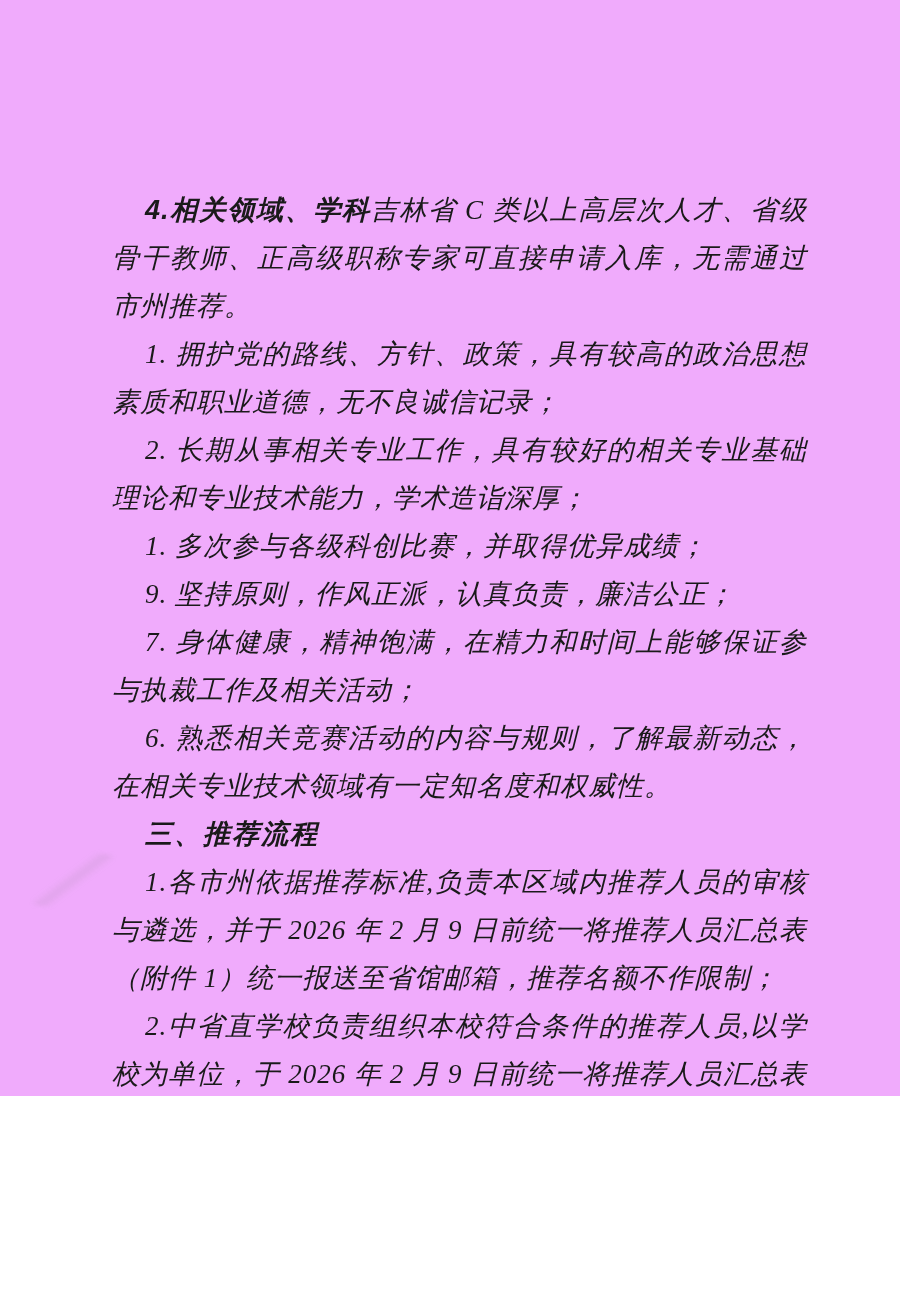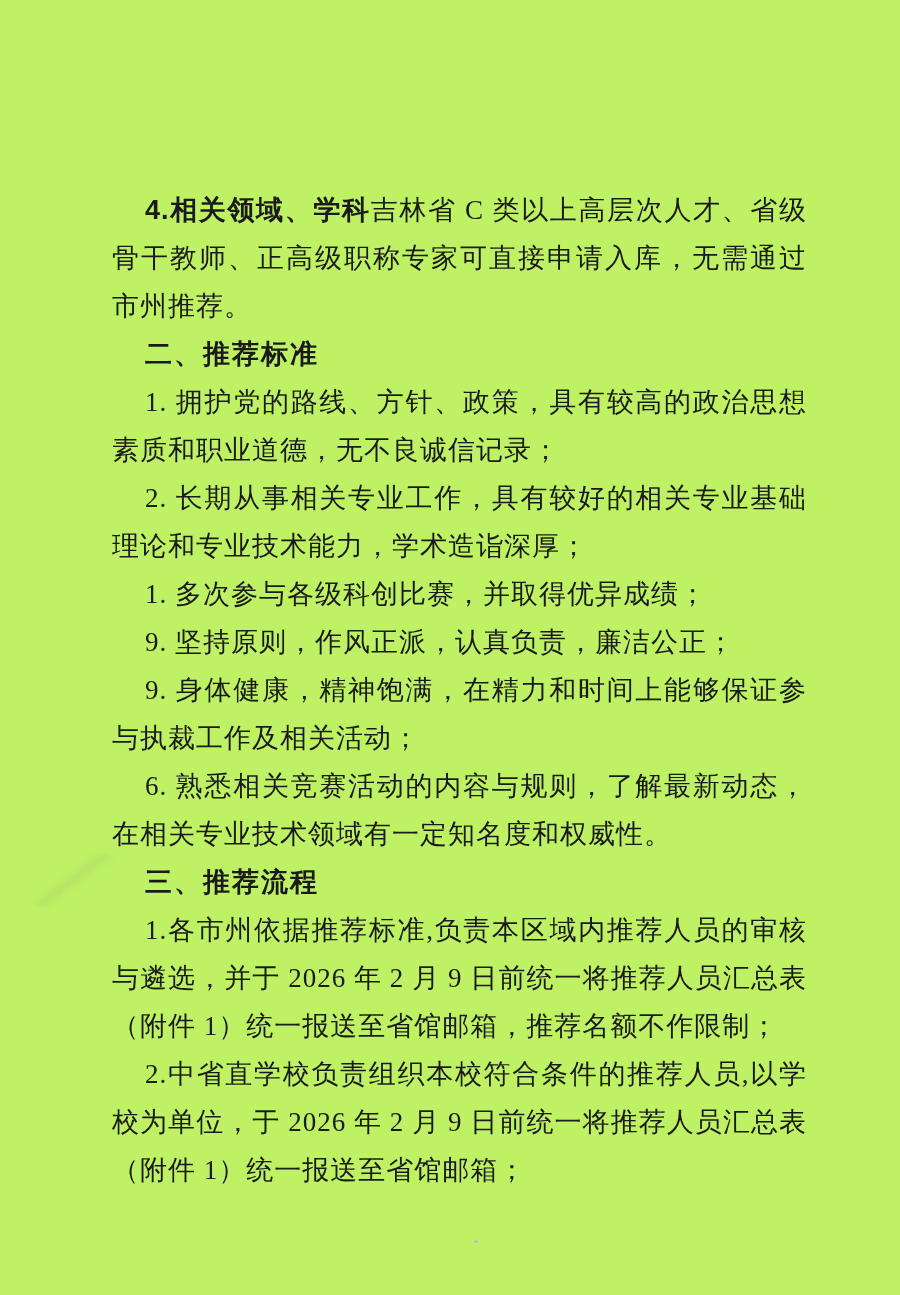--- a/index.html
+++ b/index.html
@@ -3,25 +3,26 @@
 <meta charset="utf-8">
 <style>
   html, body {
     margin: 0;
     padding: 0;
     background: #ffffff;
   }
   .page {
     position: relative;
     width: 900px;
-    height: 1295px;
-    background: #bef264;
+    height: 1096px;
+    background: #f0abfc;
     overflow: hidden;
     font-family: "Liberation Serif", serif;
     color: #1a1a1a;
+    font-style: italic;
   }
   .doc {
     position: absolute;
     left: 112px;
     top: 186px;
     width: 695px;
   }
   .doc p {
     margin: 0;
     font-size: 27px;
@@ -63,31 +64,30 @@
   }
 </style>
 </head>
 <body>
 
 <div class="page">
   <div class="doc">
 
     <p><span class="bold-prefix">4.相关领域、学科</span><span>吉林省 C 类以上高层次人才、省级骨干教师、正高级职称专家可直接申请入库，无需通过市州推荐。</span></p>
 
-    <p class="heading">二、推荐标准</p>
 
     <p>1. 拥护党的路线、方针、政策，具有较高的政治思想素质和职业道德，无不良诚信记录；</p>
 
     <p>2. 长期从事相关专业工作，具有较好的相关专业基础理论和专业技术能力，学术造诣深厚；</p>
 
     <p>1. 多次参与各级科创比赛，并取得优异成绩；</p>
 
     <p>9. 坚持原则，作风正派，认真负责，廉洁公正；</p>
 
-    <p>9. 身体健康，精神饱满，在精力和时间上能够保证参与执裁工作及相关活动；</p>
+    <p>7. 身体健康，精神饱满，在精力和时间上能够保证参与执裁工作及相关活动；</p>
 
     <p>6. 熟悉相关竞赛活动的内容与规则，了解最新动态，在相关专业技术领域有一定知名度和权威性。</p>
 
     <p class="heading">三、推荐流程</p>
 
     <p>1.各市州依据推荐标准,负责本区域内推荐人员的审核与遴选，并于 2026 年 2 月 9 日前统一将推荐人员汇总表（附件 1）统一报送至省馆邮箱，推荐名额不作限制；</p>
 
     <p>2.中省直学校负责组织本校符合条件的推荐人员,以学校为单位，于 2026 年 2 月 9 日前统一将推荐人员汇总表（附件 1）统一报送至省馆邮箱；</p>
 
   </div>

